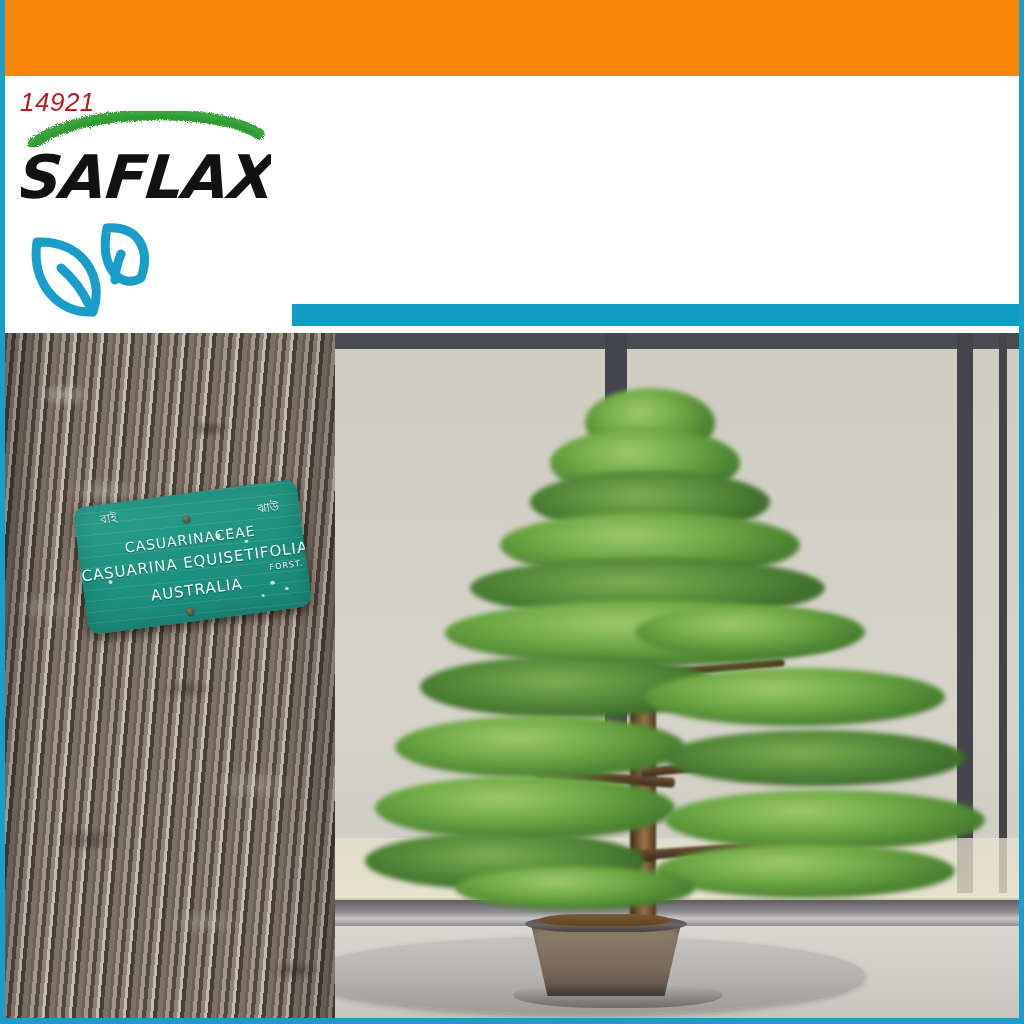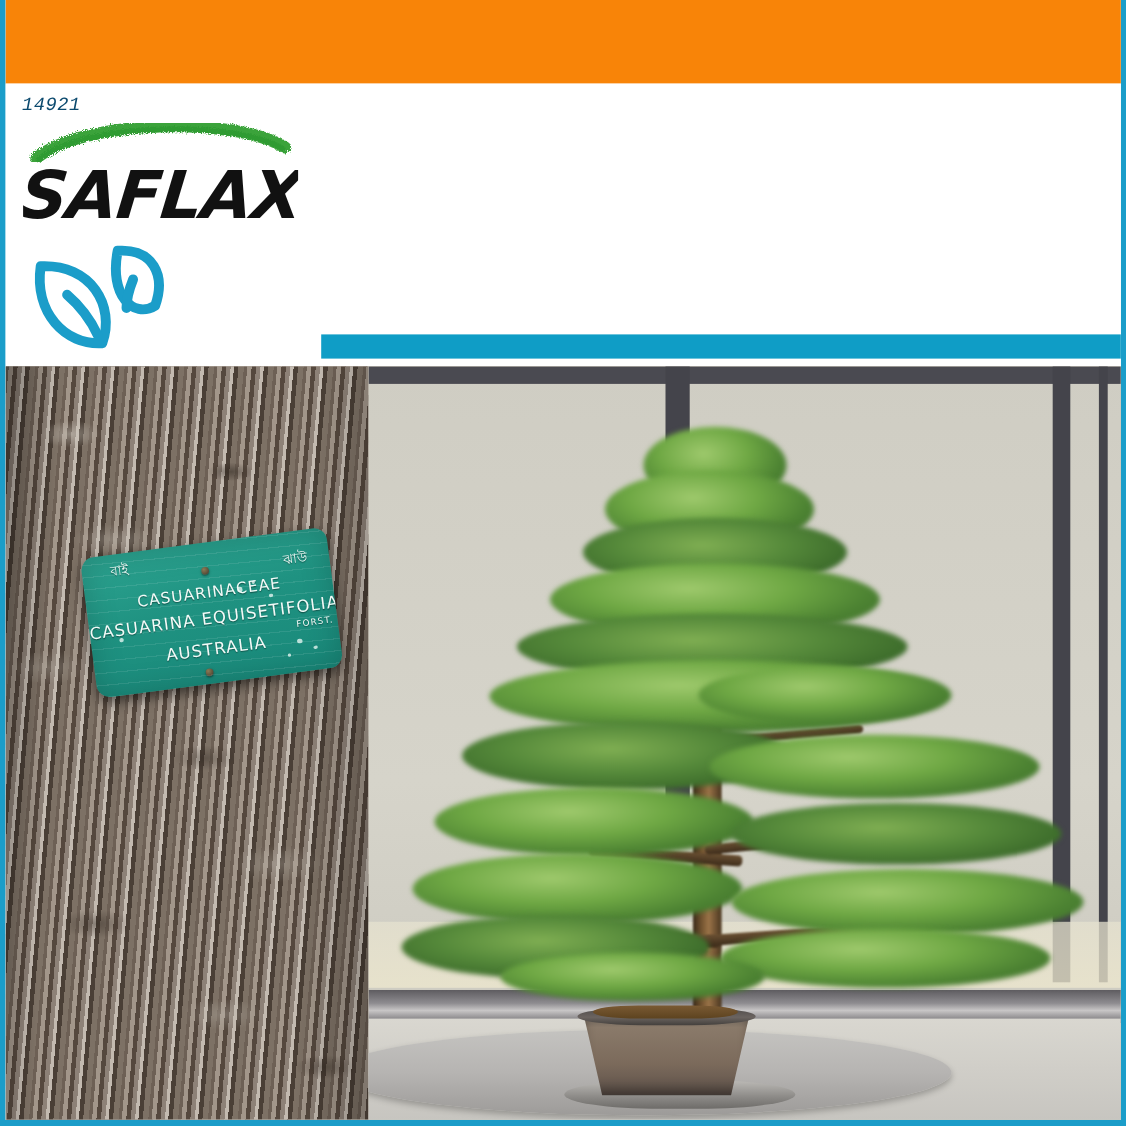--- a/index.html
+++ b/index.html
@@ -22,22 +22,22 @@
     position:absolute;left:0;top:0;width:1014px;height:76px;
     background:#f88408;
   }
   
   #header{
     position:absolute;left:0;top:76px;width:1014px;height:257px;
     background:#ffffff;
   }
   #article-number{
     position:absolute;left:15px;top:11px;
-    font-family:Liberation Mono, monospace;
-    font-style:italic;font-size:17px;color:#0c4a6e;letter-spacing:.5px;
+    font-family:Liberation Sans, sans-serif;
+    font-style:italic;font-size:26px;color:#b91c1c;letter-spacing:.5px;
   }
   
   #brand{
     position:absolute;left:8px;top:24px;width:270px;height:230px;
   }
   #brand-arc{position:absolute;left:12px;top:0;width:240px;height:48px;}
   #brand-wordmark{
     position:absolute;left:8px;top:38px;width:250px;height:78px;
   }
   #brand-leaf{position:absolute;left:8px;top:112px;width:140px;height:110px;}

